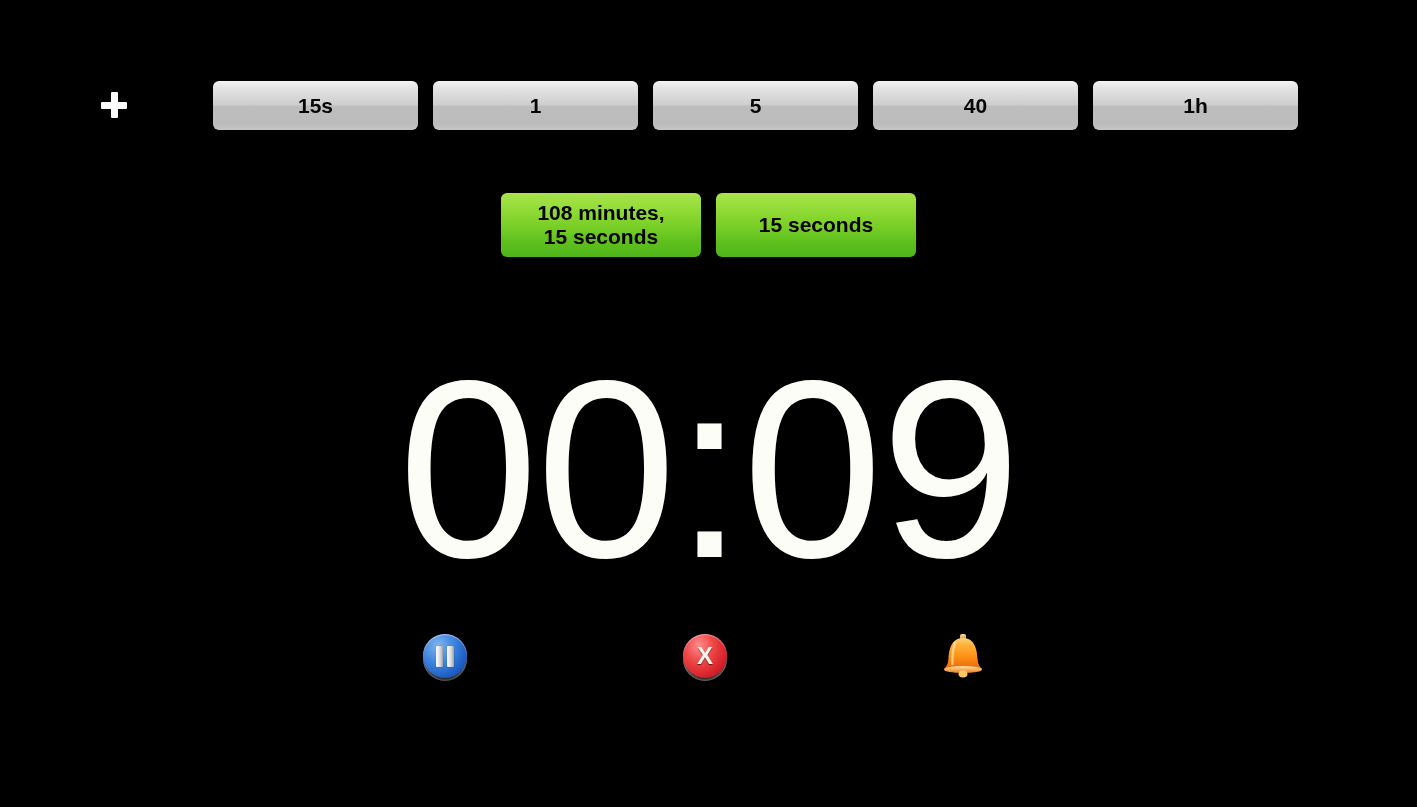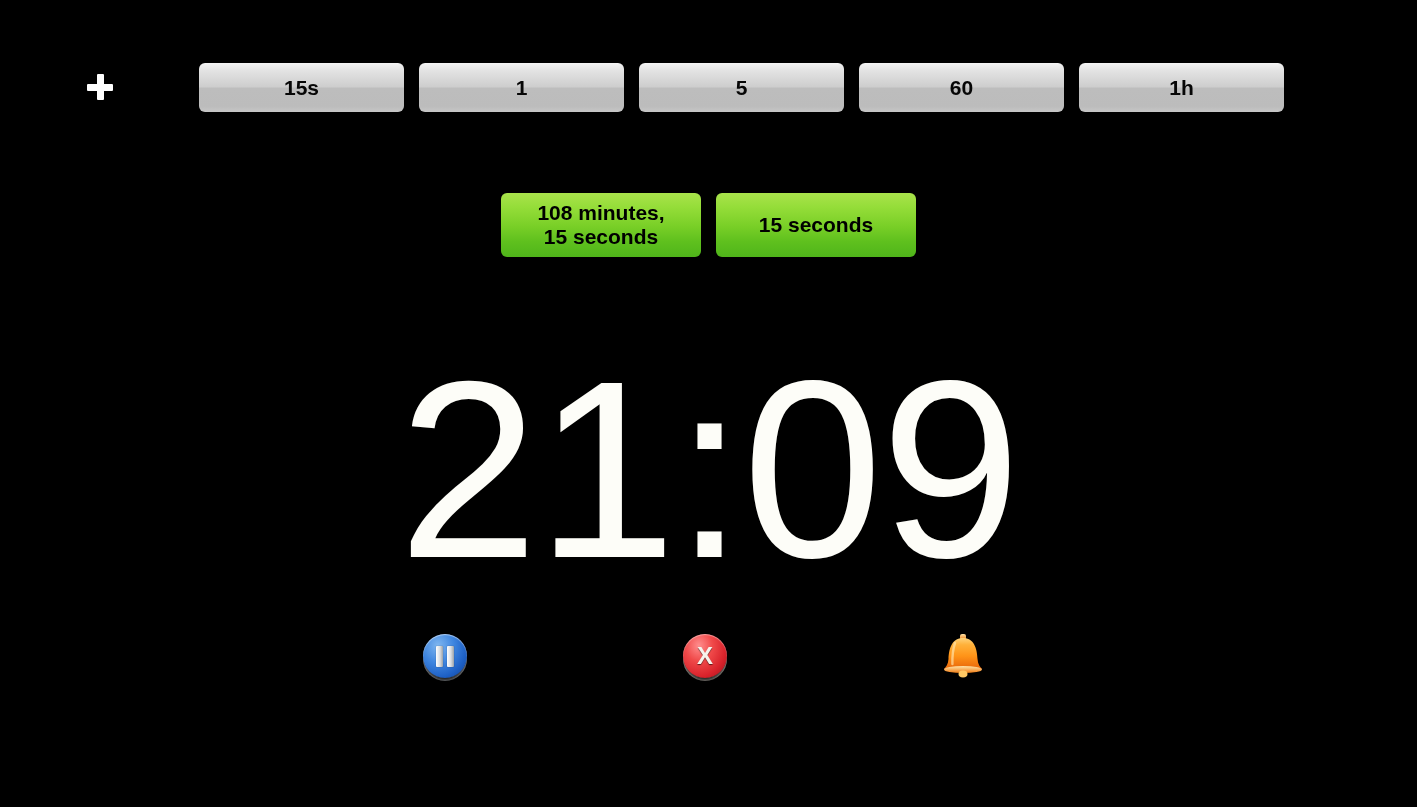--- a/index.html
+++ b/index.html
@@ -14,25 +14,26 @@
   body {
     font-family: "Liberation Sans", sans-serif;
     position: relative;
     color: #ffffff;
   }
 
   
   #preset-bar {
     position: absolute;
     left: 0;
-    top: 62px;
+    top: 80px;
     width: 1388px;
     height: 50px;
     display: flex;
     align-items: center;
+    padding-left: 14px;
   }
 
   #add-timer-button {
     width: 199px;
     height: 50px;
     display: flex;
     align-items: center;
     justify-content: center;
     flex: 0 0 199px;
     cursor: pointer;
@@ -232,32 +233,32 @@
 <div id="preset-bar">
 
   <div id="add-timer-button">
     <span class="plus-icon"></span>
 
   </div>
 
   <button class="preset-button">15s</button>
   <button class="preset-button">1</button>
   <button class="preset-button">5</button>
-  <button class="preset-button">60</button>
+  <button class="preset-button">40</button>
   <button class="preset-button">1h</button>
 
 </div>
 
 <div id="quickset-row">
   <button class="green-button">108 minutes,
 15 seconds</button>
   <button class="green-button">15 seconds</button>
 </div>
 
-<div id="countdown-display">21:09</div>
+<div id="countdown-display">00:09</div>
 
 <div id="control-row">
 
   <div class="control-button" id="pause-button">
     <span class="round-icon icon-pause">
       <span class="pause-bars">
         <span></span>
         <span></span>
       </span>
     </span>

